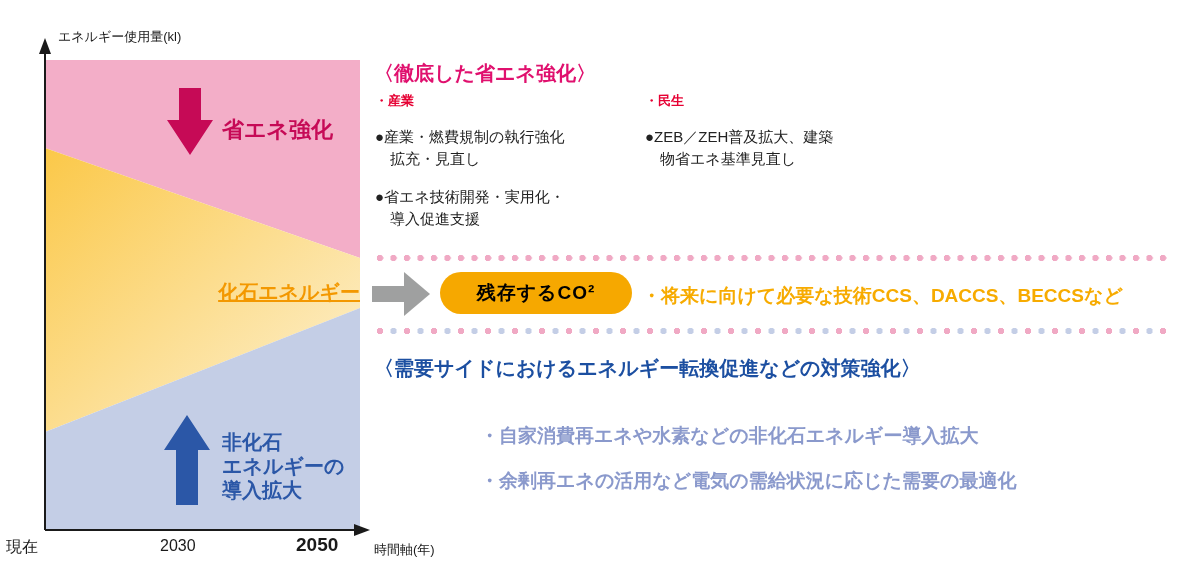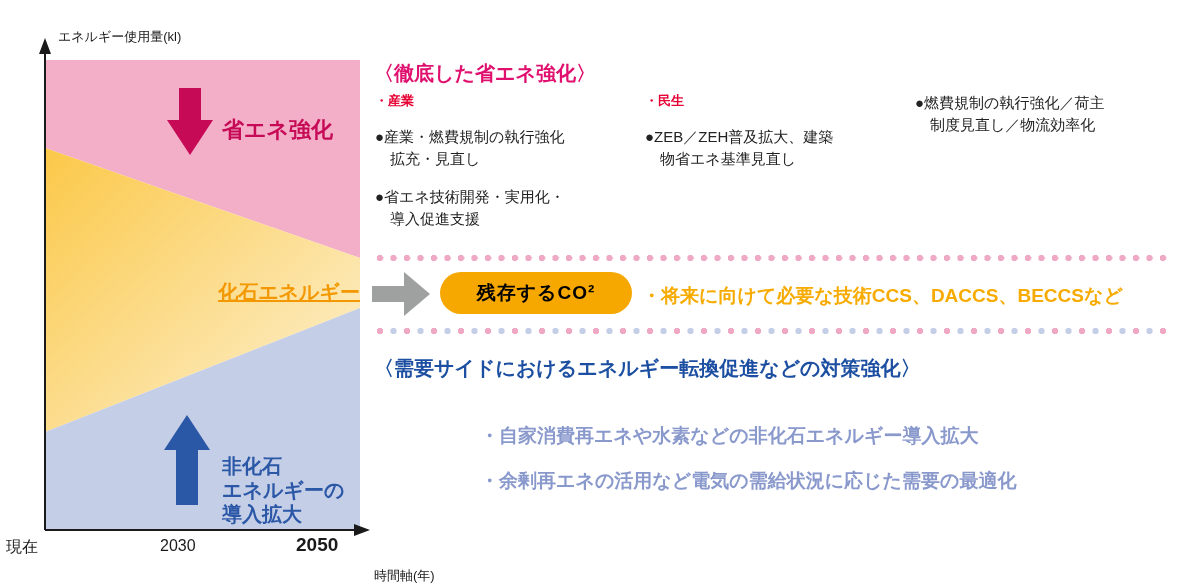--- a/index.html
+++ b/index.html
@@ -12,29 +12,29 @@
   .area-blue{fill:var(--blue-area,#c4cee6);}
   .stop-strong{stop-color:var(--yellow-strong,#fbc848);}
   .stop-pale{stop-color:var(--yellow-pale,#fdf2d5);}
   .axis{stroke:#1a1a1a;stroke-width:2;}
   .axis-head{fill:#1a1a1a;}
   .arrow-down{fill:var(--crimson,#c60a56);}
   .arrow-up{fill:var(--blue-dark,#2b57a7);}
 
   .abs{position:absolute;}
   .y-axis-label{left:58px;top:28px;font-size:13px;color:#1a1a1a;}
-  .x-axis-label{left:374px;top:567px;font-size:13px;color:#1a1a1a;}
+  .x-axis-label{left:374px;top:541px;font-size:13px;color:#1a1a1a;}
   .tick{font-size:16px;color:#1a1a1a;}
   .tick-now{left:6px;top:537px;}
   .tick-2030{left:160px;top:537px;}
   .tick-2050{left:296px;top:534px;font-size:19px;font-weight:bold;}
 
   .label-pink{left:222px;top:115px;font-size:22px;font-weight:bold;color:var(--crimson,#c60a56);}
   .label-yellow{left:213px;top:279px;width:147px;text-align:right;font-size:20px;font-weight:bold;color:var(--orange-label,#f39800);text-decoration:underline;}
-  .label-blue{left:222px;top:430px;font-size:20px;font-weight:bold;color:var(--blue-dark,#2b57a7);line-height:24px;white-space:pre-line;margin-top:24px;}
+  .label-blue{left:222px;top:430px;font-size:20px;font-weight:bold;color:var(--blue-dark,#2b57a7);line-height:24px;white-space:pre-line;}
 
   
   .sec1-heading{left:374px;top:60px;font-size:20px;font-weight:bold;color:var(--magenta,#e0106e);}
   .col{position:absolute;top:92px;}
   .col-1{left:375px;width:256px;}
   .col-2{left:645px;width:262px;}
   .col-3{left:915px;width:268px;}
   .col-title{font-size:13px;font-weight:bold;color:var(--red,#e60033);margin:0 0 16px 0;}
   .item{font-size:15px;line-height:22px;color:#222;margin:0 0 16px 0;white-space:pre-line;}
 
@@ -108,22 +108,20 @@
 　導入促進支援</div>
   </div>
 
   <div class="col col-2">
     <div class="col-title">・民生</div>
     <div class="item">●ZEB／ZEH普及拡大、建築
 　物省エネ基準見直し</div>
   </div>
 
   <div class="col col-3">
-    <div class="item">●燃費規制の執行強化／荷主
-　制度見直し／物流効率化</div>
   </div>
 
   <div class="dot-row dot-row-top"></div>
 
   <svg id="gray-arrow-svg" width="58" height="44" viewBox="0 0 58 44">
     <rect class="gray-arrow" x="0" y="14" width="32" height="16"></rect>
     <polygon class="gray-arrow" points="32,0 58,22 32,44"></polygon>
   </svg>
 
   <div class="abs co2-pill">残存するCO²</div>

